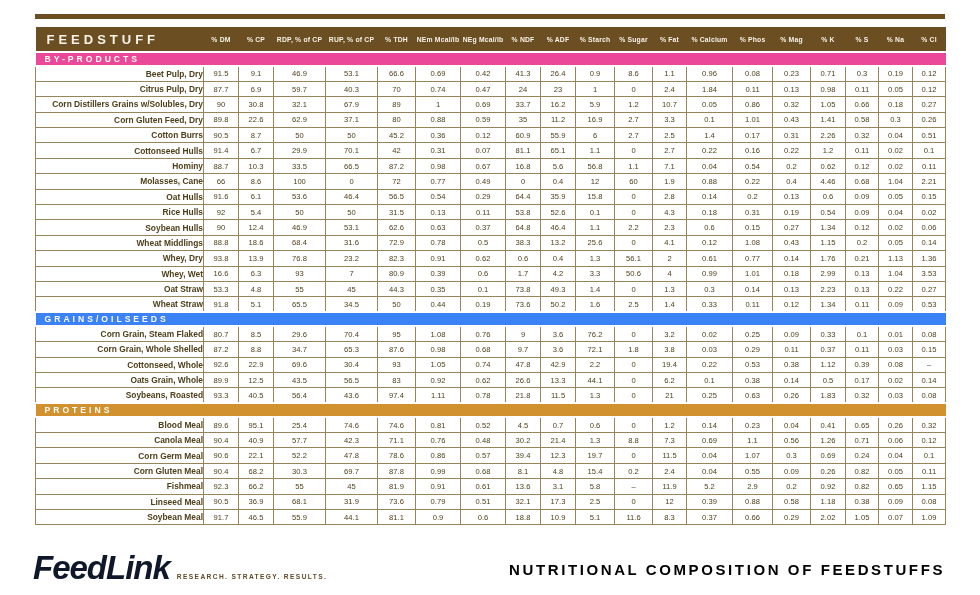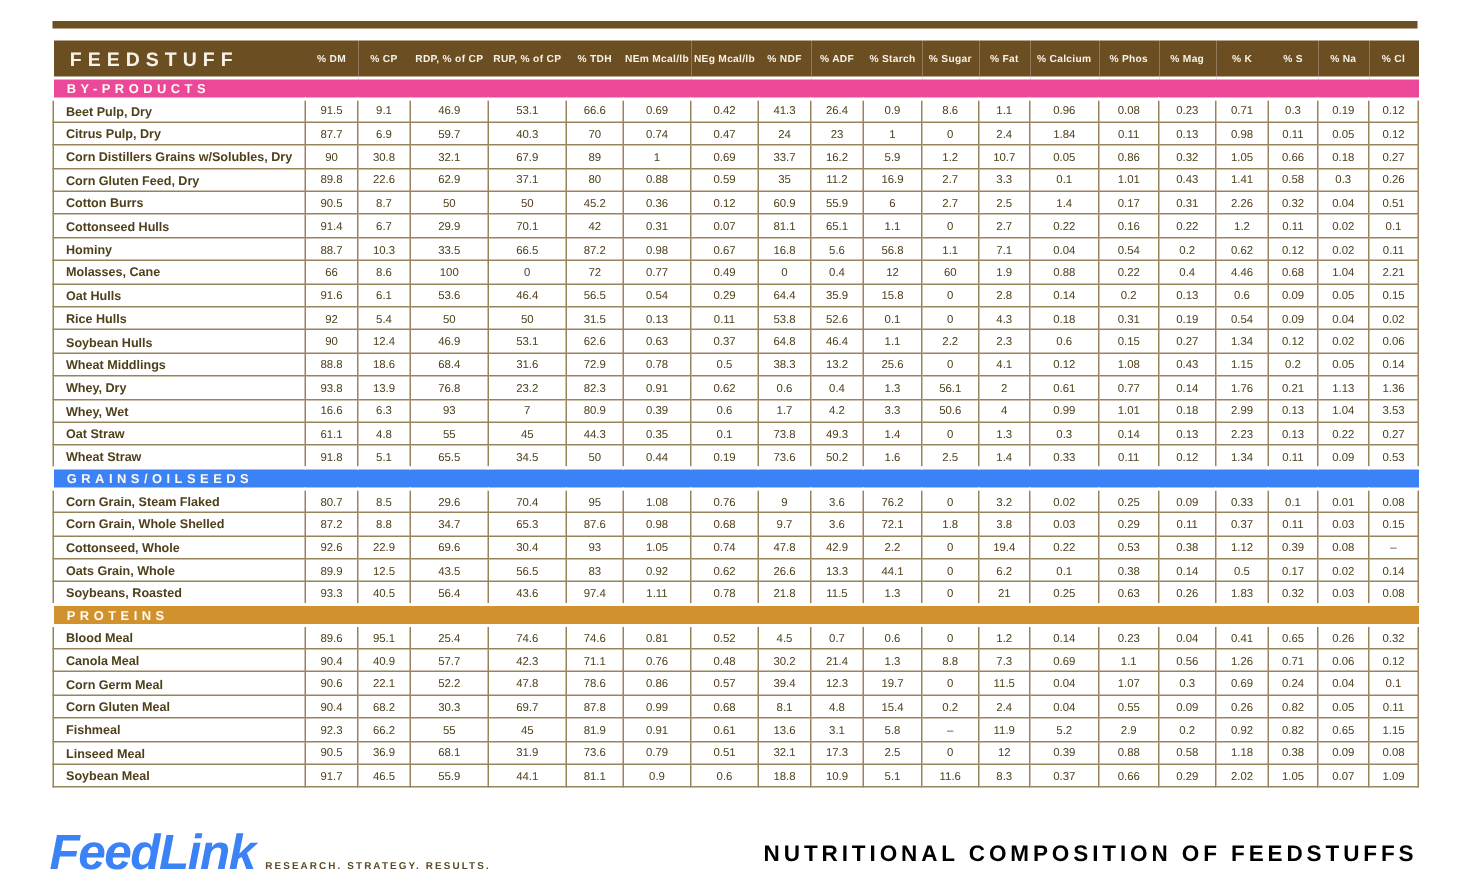--- a/index.html
+++ b/index.html
@@ -18,26 +18,26 @@
   th.col-h { font-size:6.8px; text-align:center; letter-spacing:0.2px; }
   tr.section-row td {
     color:#FDFBF2; font-weight:bold; font-size:8.6px; letter-spacing:3px;
     text-align:left; padding:0 0 0 9px; height:12px;
     border-top:2px solid #ffffff; border-bottom:2px solid #ffffff;
   }
   tr.data-row { height:15.4px; }
   tr.data-row td { border:1px solid #97845A; padding:0; vertical-align:middle; }
   td.name {
     font-weight:bold; font-size:8.4px; color:#4F401C;
-    text-align:left; padding-left:8px !important; white-space:nowrap; overflow:hidden;
+    text-align:right; padding-left:8px !important; white-space:nowrap; overflow:hidden;
   }
   td.num { font-size:7.6px; color:#4F401C; text-align:center; }
   .logo { position:absolute; left:33px; bottom:8px; white-space:nowrap; }
   .logo-word {
-    font-size:33px; font-weight:bold; font-style:italic; color:#3b82f6; letter-spacing:-1px;
+    font-size:33px; font-weight:bold; font-style:italic; color:#0f172a; letter-spacing:-1px;
   }
   .logo-tag {
     font-size:6.6px; font-weight:bold; color:#5E4B26; letter-spacing:1.4px; margin-left:7px;
   }
   .footer-title {
     position:absolute; right:35px; bottom:17px; color:#000000;
     font-weight:bold; font-size:15px; letter-spacing:2.6px; white-space:nowrap;
   }
 </style>
 </head>
@@ -400,21 +400,21 @@
           <td class="num">0.99</td>
           <td class="num">1.01</td>
           <td class="num">0.18</td>
           <td class="num">2.99</td>
           <td class="num">0.13</td>
           <td class="num">1.04</td>
           <td class="num">3.53</td>
         </tr>
         <tr class="data-row">
           <td class="name">Oat Straw</td>
-          <td class="num">61.1</td>
+          <td class="num">53.3</td>
           <td class="num">4.8</td>
           <td class="num">55</td>
           <td class="num">45</td>
           <td class="num">44.3</td>
           <td class="num">0.35</td>
           <td class="num">0.1</td>
           <td class="num">73.8</td>
           <td class="num">49.3</td>
           <td class="num">1.4</td>
           <td class="num">0</td>

